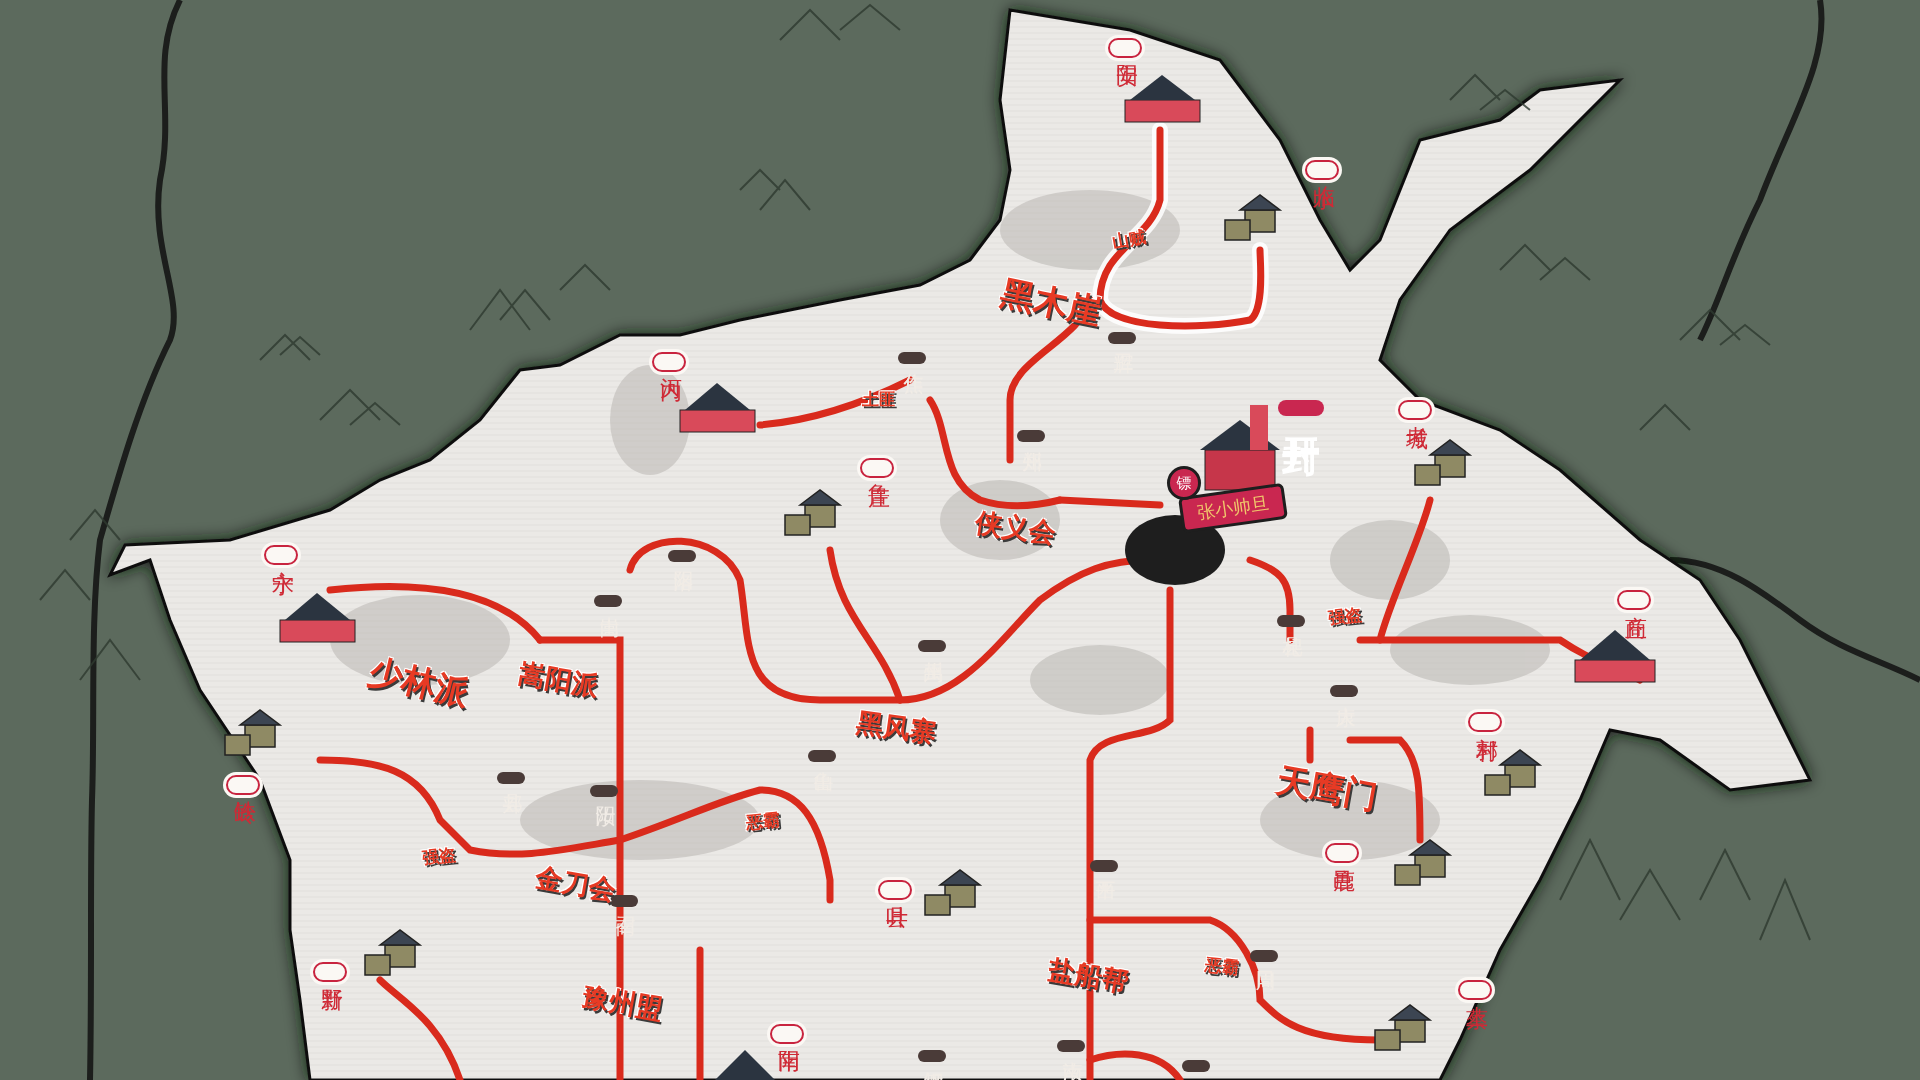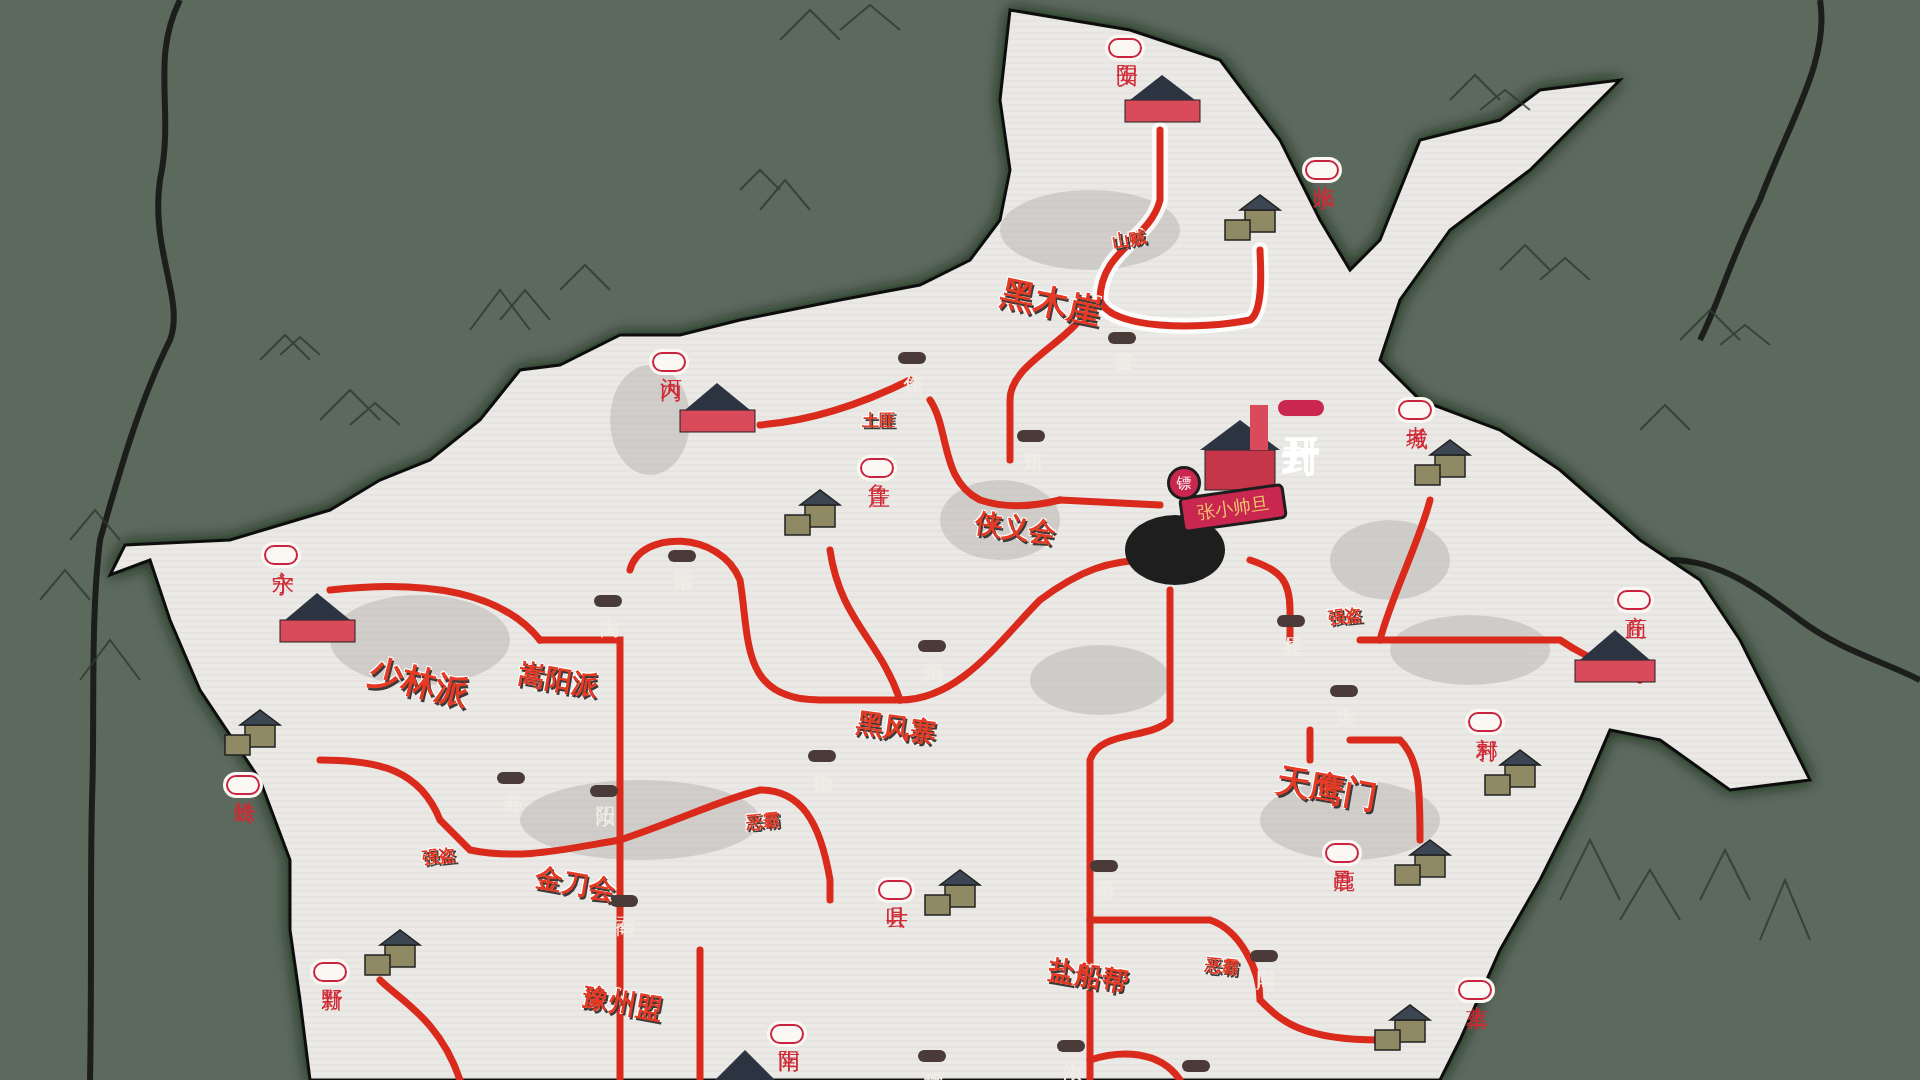--- a/index.html
+++ b/index.html
@@ -229,18 +229,18 @@
   <div class="lbl faction f-mid" style="left:975px;top:510px;transform:rotate(8deg);">侠义会</div>
   <div class="lbl faction f-big" style="left:368px;top:660px;transform:rotate(14deg);">少林派</div>
   <div class="lbl faction f-mid" style="left:518px;top:662px;transform:rotate(10deg);">嵩阳派</div>
   <div class="lbl faction f-mid" style="left:856px;top:710px;transform:rotate(8deg);">黑风寨</div>
   <div class="lbl faction f-big" style="left:1276px;top:766px;transform:rotate(10deg);">天鹰门</div>
   <div class="lbl faction f-mid" style="left:535px;top:866px;transform:rotate(10deg);">金刀会</div>
   <div class="lbl faction f-mid" style="left:582px;top:985px;transform:rotate(10deg);">豫州盟</div>
   <div class="lbl faction f-mid" style="left:1048px;top:958px;transform:rotate(10deg);">盐船帮</div>
 
   <div class="lbl faction f-small" style="left:1112px;top:228px;transform:rotate(-10deg);">山贼</div>
-  <div class="lbl faction f-small" style="left:862px;top:409px;">土匪</div>
+  <div class="lbl faction f-small" style="left:862px;top:388px;">土匪</div>
   <div class="lbl faction f-small" style="left:1328px;top:605px;transform:rotate(-6deg);">强盗</div>
   <div class="lbl faction f-small" style="left:422px;top:845px;transform:rotate(-6deg);">强盗</div>
   <div class="lbl faction f-small" style="left:746px;top:810px;transform:rotate(-6deg);">恶霸</div>
   <div class="lbl faction f-small" style="left:1205px;top:955px;transform:rotate(6deg);">恶霸</div>
 </div>
 
 </body></html>

